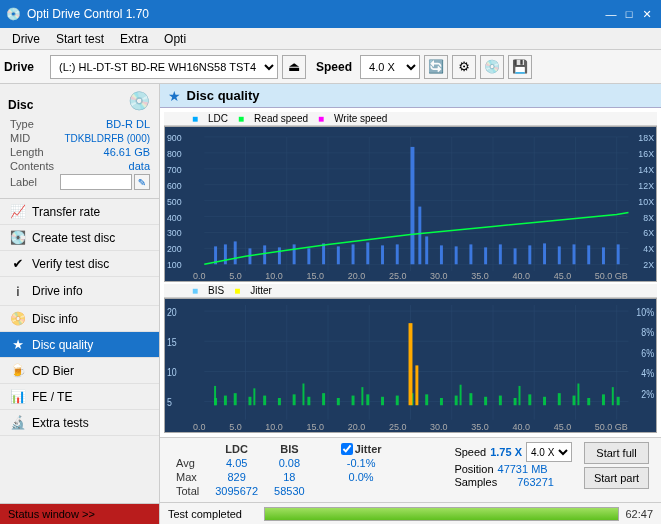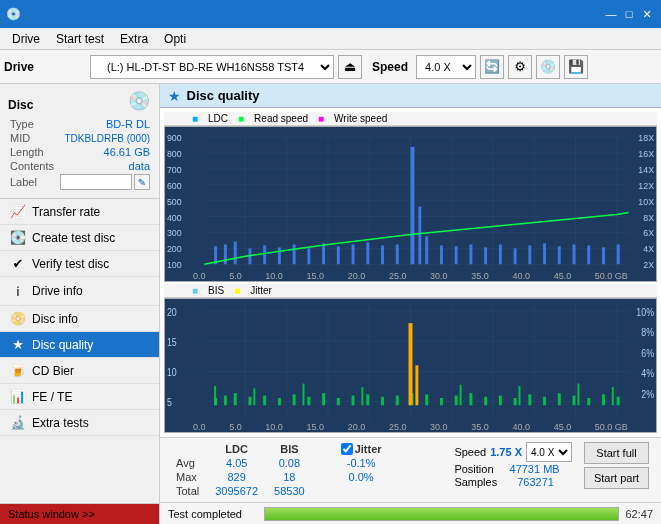--- a/index.html
+++ b/index.html
@@ -11,21 +11,21 @@
     .titlebar-controls { display: flex; gap: 2px; }
     .titlebar-btn { width: 16px; height: 16px; display: flex; align-items: center; justify-content: center; color: white; font-size: 11px; cursor: pointer; }
 
     
     .menubar { background: #f0f0f0; display: flex; padding: 2px 4px; border-bottom: 1px solid #ccc; height: 22px; align-items: center; }
     .menubar-item { padding: 1px 8px; cursor: pointer; font-size: 12px; }
 
     
     .toolbar { background: #f5f5f5; border-bottom: 1px solid #ccc; display: flex; align-items: center; padding: 3px 4px; height: 34px; gap: 4px; }
     .toolbar-label { font-size: 12px; font-weight: 600; margin-right: 12px; }
-    .drive-select { height: 24px; border: 1px solid #aaa; background: white; font-size: 11px; padding: 0 12px; min-width: 220px; margin-left: 40px; }
+    .drive-select { height: 24px; border: 1px solid #aaa; background: white; font-size: 11px; padding: 0 4px; min-width: 220px; }
     .toolbar-icon-btn { width: 24px; height: 24px; border: 1px solid #aaa; background: #f5f5f5; display: flex; align-items: center; justify-content: center; cursor: pointer; font-size: 13px; }
     .speed-label { font-size: 12px; font-weight: 600; margin-left: 6px; margin-right: 4px; }
     .speed-select { height: 24px; border: 1px solid #aaa; background: white; font-size: 11px; padding: 0 4px; width: 60px; }
 
     
     .main { display: flex; height: calc(524px - 28px - 22px - 34px); }
 
     
     .sidebar { width: 160px; min-width: 160px; background: #f0f0f0; border-right: 1px solid #ccc; display: flex; flex-direction: column; }
     .disc-info-panel { padding: 6px 8px; border-bottom: 1px solid #ccc; }
@@ -75,20 +75,21 @@
     .chart-svg { width: 100%; height: 100%; }
 
     .chart-wrapper { display: flex; flex-direction: column; flex: 1; }
   </style>
 </head>
 <body>
 
 <div class="titlebar">
   <div class="titlebar-left">
     <span>💿</span>
+    <span>Opti Drive Control 1.70</span>
   </div>
   <div class="titlebar-controls">
     <div class="titlebar-btn">—</div>
     <div class="titlebar-btn">□</div>
     <div class="titlebar-btn close">✕</div>
   </div>
 </div>
 
 <div class="menubar">
   <div class="menubar-item">Drive</div>
@@ -475,21 +476,21 @@
         </div>
 
         <div style="display:flex;flex-direction:column;justify-content:space-around;font-size:11px;padding:0 8px;gap:1px;">
           <div style="display:flex;gap:4px;align-items:center;">
             <span>Speed</span>
             <span style="color:#0066cc;font-weight:600;">1.75 X</span>
             <select style="height:20px;font-size:10px;border:1px solid #aaa;background:white;">
               <option>4.0 X</option>
             </select>
           </div>
-          <div style="display:flex;gap:16px;align-items:center;">
+          <div style="display:flex;gap:4px;align-items:center;">
             <span>Position</span>
             <span style="color:#0066cc;">47731 MB</span>
           </div>
           <div style="display:flex;gap:20px;align-items:center;">
             <span>Samples</span>
             <span style="color:#0066cc;">763271</span>
           </div>
         </div>
 
         <div style="display:flex;flex-direction:column;gap:3px;justify-content:center;padding:0 4px;">

